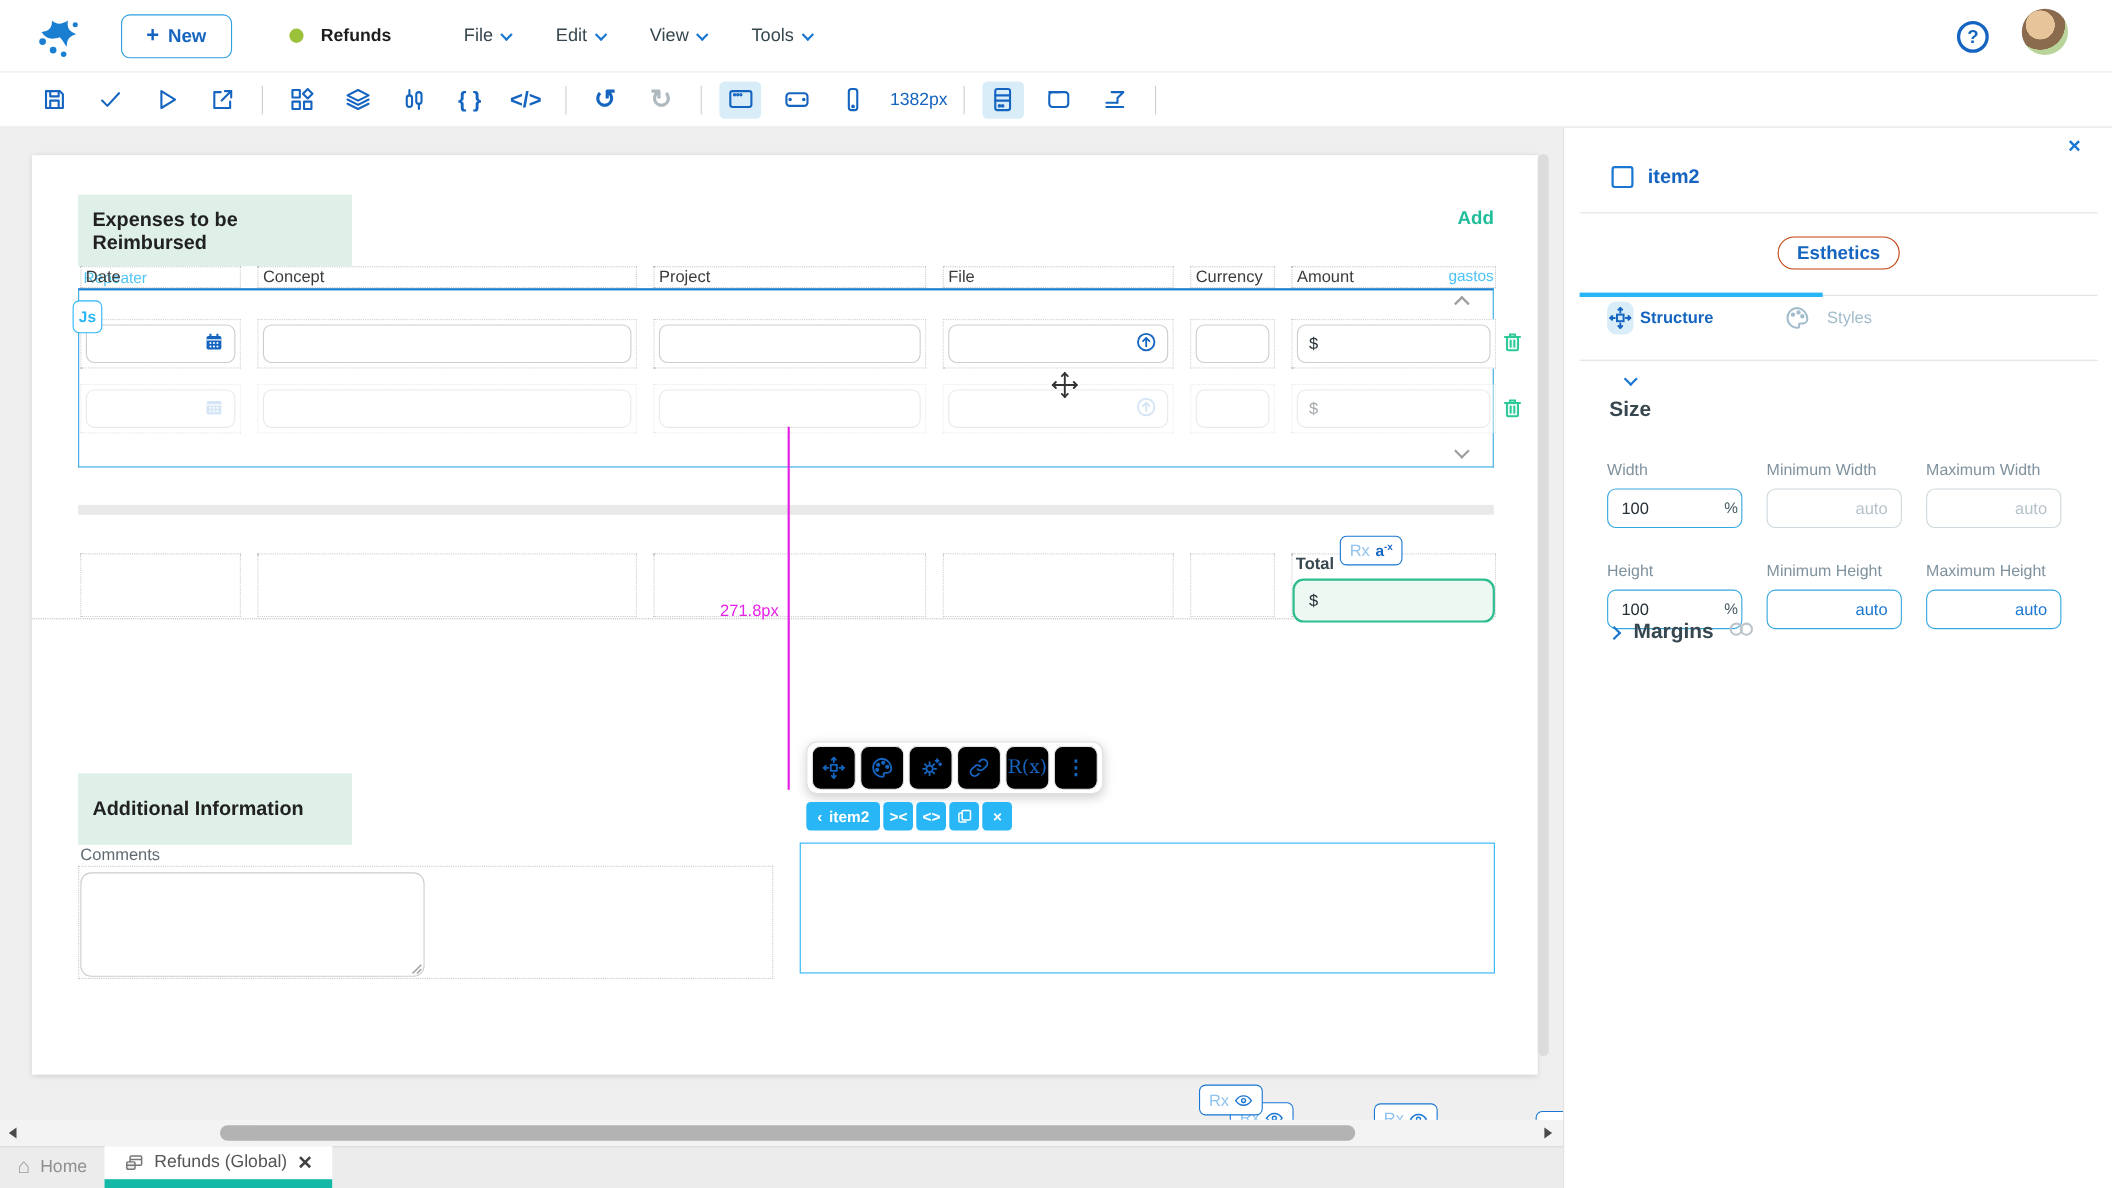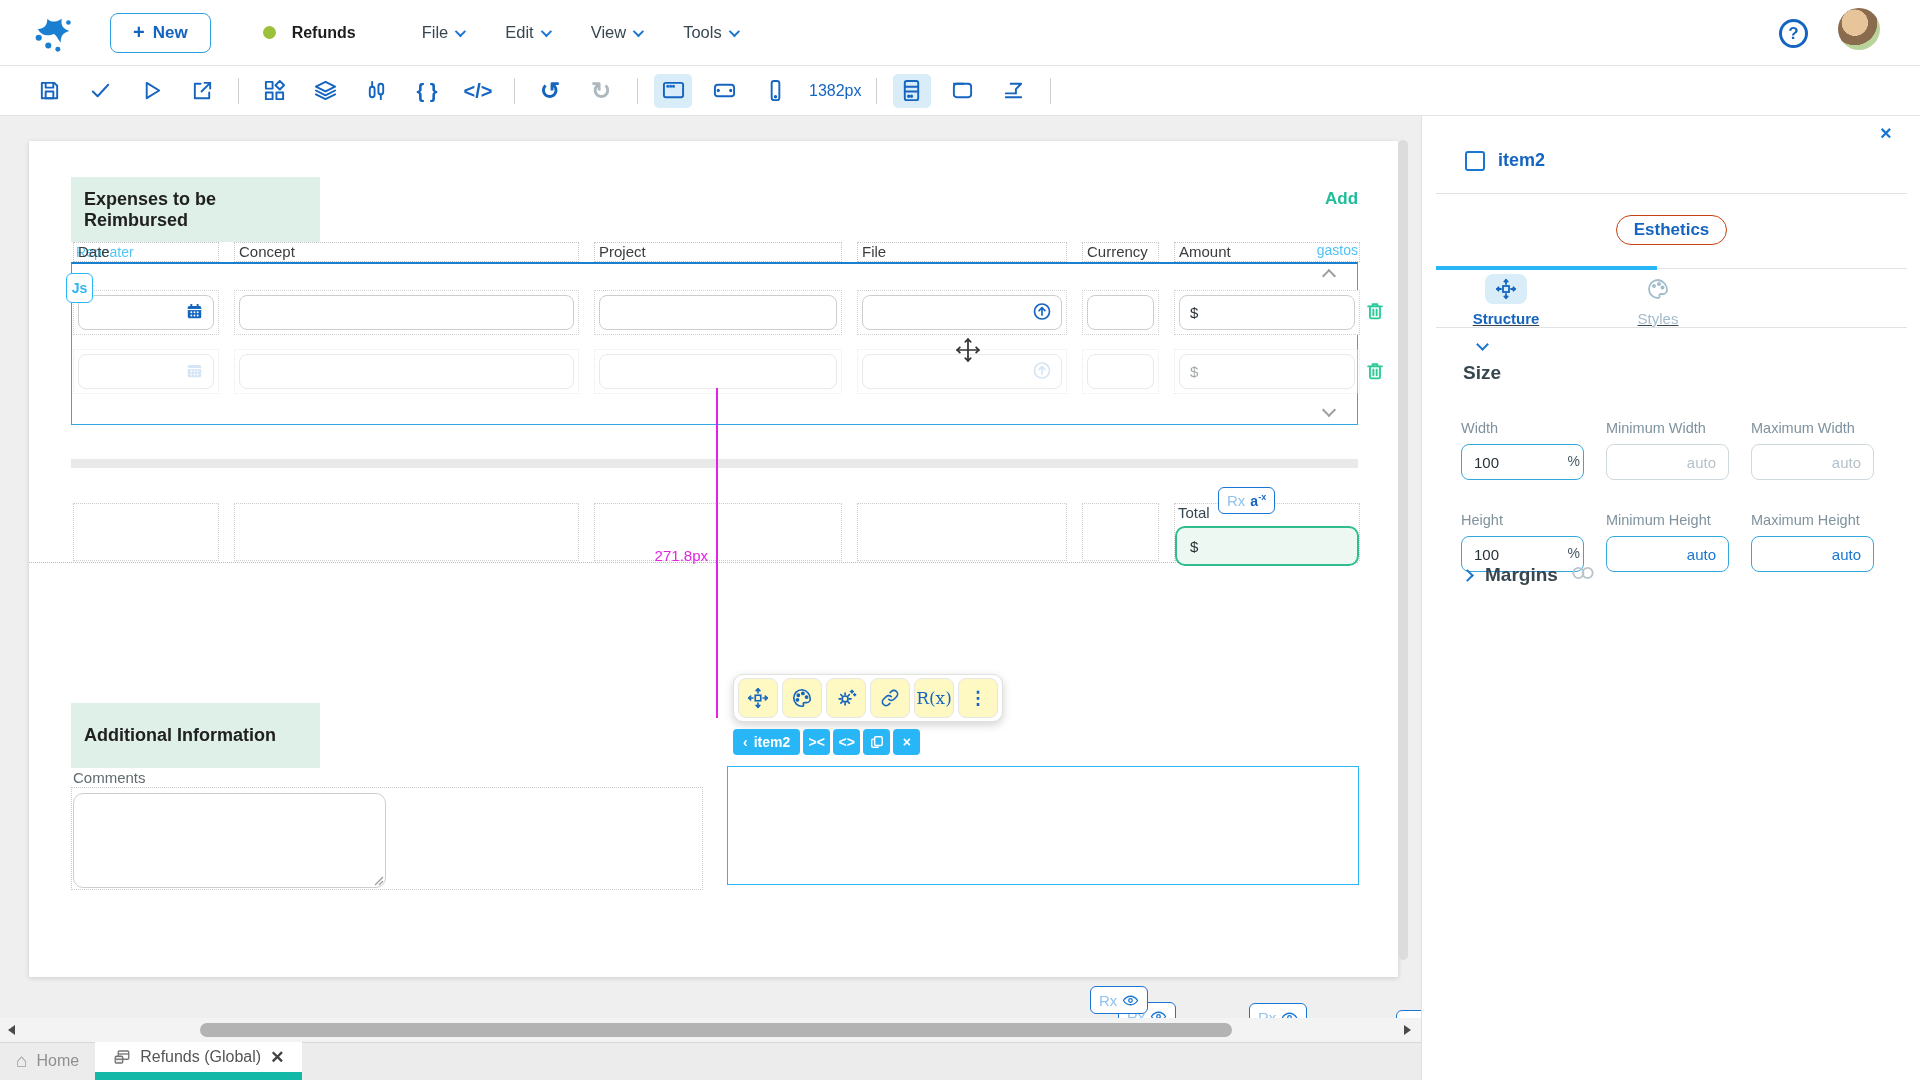--- a/index.html
+++ b/index.html
@@ -66,36 +66,36 @@
   input.w-input { outline:none; }
   .w-input .right-ic { position:absolute; right:9px; top:50%; transform:translateY(-50%); }
   .faded { opacity:.42; }
   .trash { position:absolute; width:22px; height:24px; cursor:pointer; }
   .dollar { font-size:15px; color:#263238; }
 
   .gray-band { position:absolute; left:42px; top:318px; width:1287px; height:9px; background:#e9e9e9; }
 
   .totals-row { top:362px; }
   .tcell { height:58px; border:1px dotted #cdcdcd; background:#fff; position:relative; }
-  .total-label { position:absolute; left:3px; top:0; font-size:15px; font-weight:normal; color:#37474f; }
+  .total-label { position:absolute; left:3px; top:0; font-size:15px; font-weight:bold; color:#37474f; }
   .total-input { position:absolute; left:0; top:22px; width:184px; height:40px; border:2px solid #2dbd8f;
     border-radius:10px; background:#eef8f2; display:flex; align-items:center; padding-left:13px; z-index:3; }
   .rx-fmt-badge { position:absolute; left:1189px; top:346px; height:27px; padding:0 8px; background:#fff;
     border:1.5px solid #1976d2; border-radius:6px; display:flex; align-items:center; gap:5px; z-index:5; cursor:pointer; }
   .rx-lite { color:#90c3ee; font-size:15px; }
   .fmt-a { color:#1565c0; font-weight:bold; font-size:14px; }
   .fmt-a sup { font-size:9px; }
 
   .guide-line { position:absolute; left:716px; top:272px; width:2px; height:330px; background:#e621e6; z-index:6; }
   .guide-label { position:absolute; left:600px; top:431px; width:108px; text-align:right; color:#e621e6; font-size:15px; z-index:6; }
   .dotted-guide { position:absolute; left:0; top:421px; width:1329px; border-top:1px dotted #bdbdbd; }
 
   .float-toolbar { position:absolute; left:704px; top:533px; height:48px; background:#fff; border:1px solid #e0e0e0;
     border-radius:10px; box-shadow:0 3px 10px rgba(0,0,0,.18); display:flex; align-items:center; padding:0 4px; gap:4px; z-index:7; }
-  .ft-btn { width:40px; height:40px; border:1px solid #e6e6e6; border-radius:8px; background:#fef9c3;
+  .ft-btn { width:40px; height:40px; border:1px solid #e6e6e6; border-radius:8px; background:#000000;
     display:flex; align-items:center; justify-content:center; color:#1565c0; cursor:pointer; }
   .ft-btn svg { width:22px; height:22px; stroke:currentColor; fill:none; stroke-width:1.8; stroke-linecap:round; }
   .rfx { font-family:"DejaVu Serif", serif; font-size:17px; color:#1565c0; }
   .kebab { font-size:18px; font-weight:bold; color:#1565c0; letter-spacing:0; }
 
   .tag-row { position:absolute; left:704px; top:588px; display:flex; gap:3px; z-index:7; }
   .tag-btn { height:26px; background:#29b6f6; border-radius:4px; color:#fff; font-weight:bold; font-size:14px;
     display:flex; align-items:center; justify-content:center; cursor:pointer; }
   .tag-main { padding:0 10px; gap:6px; }
   .tag-sq { width:27px; }
@@ -136,21 +136,21 @@
   .panel-close { position:absolute; left:458px; top:6px; font-size:20px; font-weight:bold; color:#1976d2; cursor:pointer; }
   .panel-head { position:absolute; left:43px; top:34px; display:flex; align-items:center; gap:13px; }
   .pcheckbox { width:20px; height:20px; border:2px solid #1976d2; border-radius:3px; background:#fff; cursor:pointer; }
   .pwidget-name { font-size:18px; font-weight:bold; color:#1565c0; }
   .pdiv { position:absolute; left:14px; width:471px; border-top:1px solid #e2e2e2; }
   .ptabs { position:absolute; left:14px; top:92px; width:471px; height:44px; display:flex; }
   .ptab { flex:1; display:flex; align-items:center; justify-content:center; font-size:17px; font-weight:bold; color:#1565c0; cursor:pointer; }
   .annot-ring { border:1px solid #c2410c; border-radius:20px; padding:4px 17px; }
   .ptab-underline { position:absolute; left:14px; top:150px; width:221px; height:4px; background:#29b6f6; }
   .subtabs { position:absolute; left:39px; top:158px; display:flex; gap:62px; }
-  .subtab { display:flex; flex-direction:column; align-items:center; gap:6px; width:90px; cursor:pointer;text-decoration:underline; }
+  .subtab { display:flex; flex-direction:row; align-items:center; gap:6px; width:90px; cursor:pointer; }
   .subtab-icbox { width:42px; height:30px; border-radius:8px; display:flex; align-items:center; justify-content:center; }
   .subtab.on .subtab-icbox { background:#d9edf9; }
   .subtab.on .subtab-label { color:#1565c0; font-weight:bold; }
   .subtab-label { font-size:15px; color:#a3bccb; }
   .subtab svg { width:24px; height:24px; fill:none; stroke-width:1.8; stroke-linecap:round; }
   .sec-head { position:absolute; left:41px; display:flex; align-items:center; gap:13px; font-size:19px; font-weight:bold; color:#37474f; cursor:pointer; }
   .chev-blue-down { width:9px; height:9px; border-right:2.5px solid #1976d2; border-bottom:2.5px solid #1976d2; transform:rotate(45deg); margin-top:-4px; }
   .chev-blue-right { width:9px; height:9px; border-right:2.5px solid #1976d2; border-bottom:2.5px solid #1976d2; transform:rotate(-45deg); }
   .fields { position:absolute; left:39px; width:430px; display:grid; grid-template-columns:131px 131px 131px; column-gap:14px; row-gap:6px; }
   .flabel { font-size:14.5px; color:#7f929e; height:18px;margin-top:32px; }

